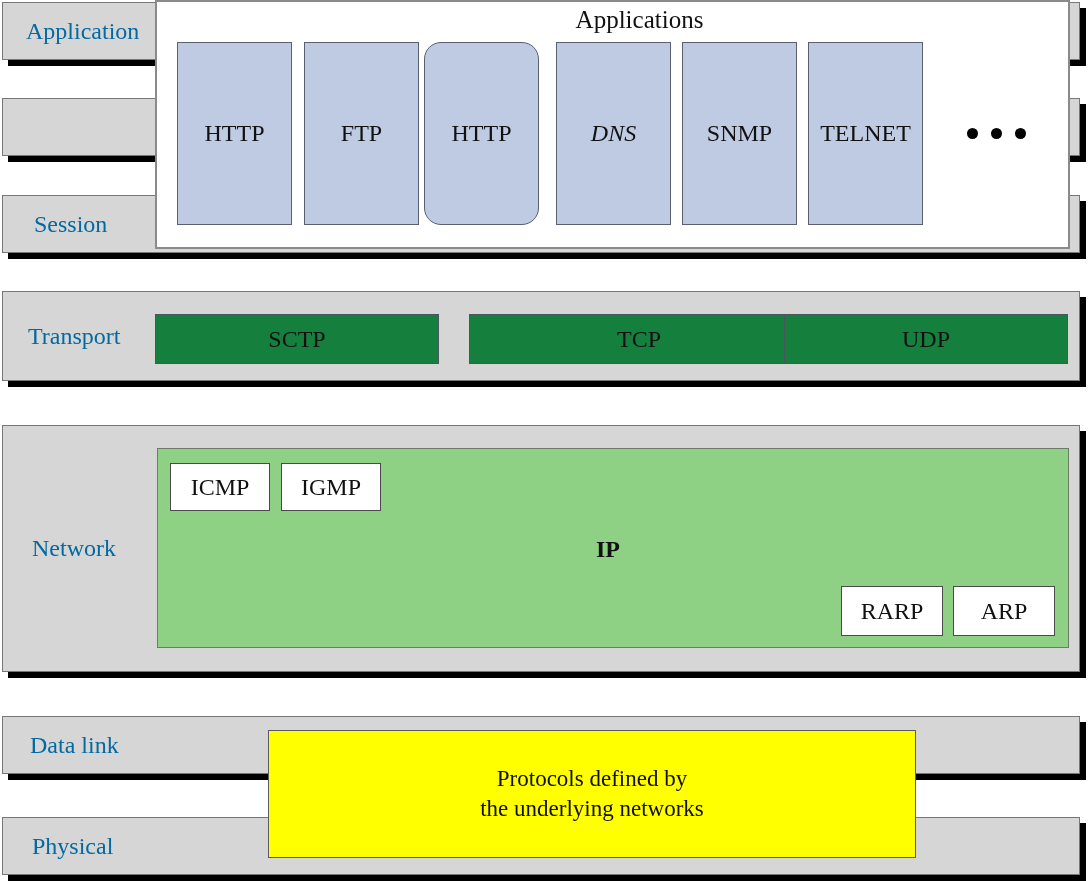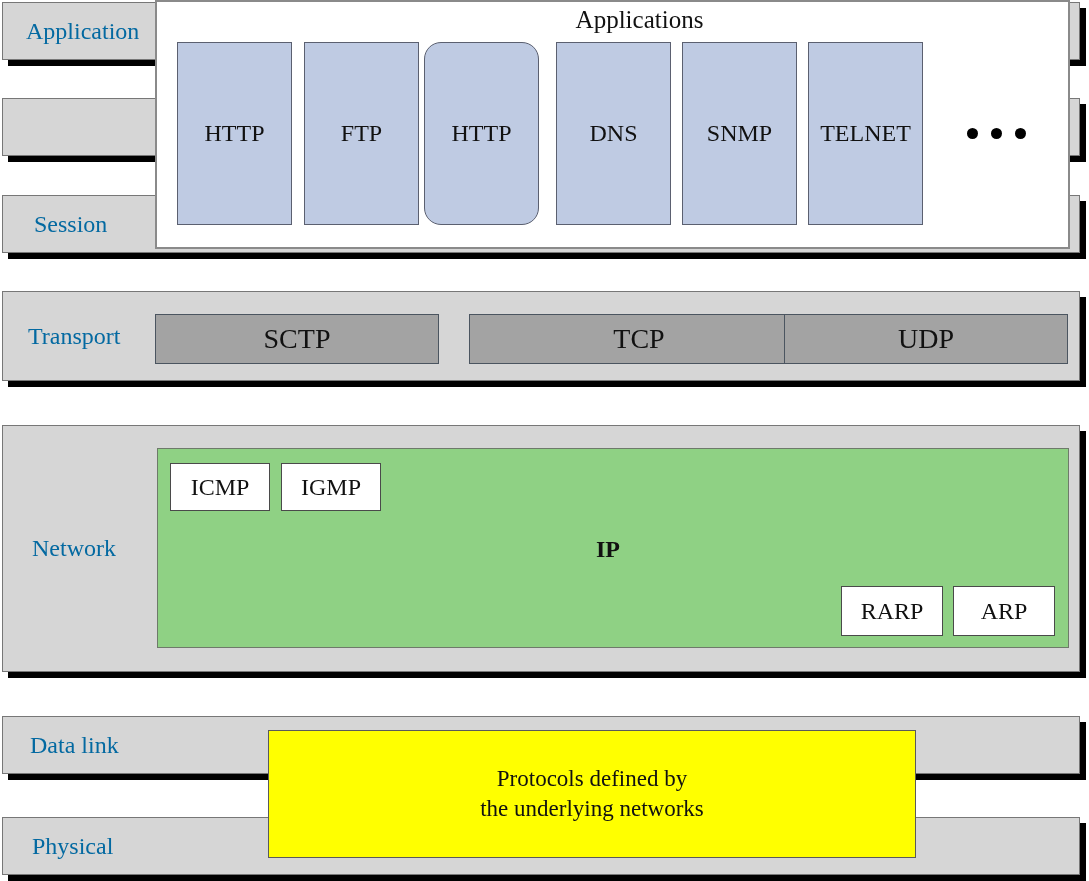--- a/index.html
+++ b/index.html
@@ -83,26 +83,26 @@
     width: 11px;
     height: 11px;
     background: #000000;
     border-radius: 50%;
   }
 
   
   .tp-box {
     position: absolute;
     box-sizing: border-box;
-    background: #a3a3a3;
+    background: #15803d;
     border: 1px solid #4b5560;
     display: flex;
     align-items: center;
     justify-content: center;
-    font-size: 28px;
+    font-size: 24px;
     color: #111111;
   }
 
   
   .ip-box {
     position: absolute;
     box-sizing: border-box;
     background: #8fd184;
     border: 1px solid #6e7a6a;
   }
@@ -177,21 +177,21 @@
 
     <div class="app-box" style="left:20px;  top:40px; width:115px; height:183px;">
         <span>HTTP</span>
       </div>
     <div class="app-box" style="left:147px; top:40px; width:115px; height:183px;">
         <span>FTP</span>
       </div>
     <div class="app-box" style="left:267px; top:40px; width:115px; height:183px;border-radius:17px;">
         <span>HTTP</span>
       </div>
-    <div class="app-box" style="left:399px; top:40px; width:115px; height:183px;">
+    <div class="app-box" style="left:399px; top:40px; width:115px; height:183px;font-style:italic;">
         <span>DNS</span>
       </div>
     <div class="app-box" style="left:525px; top:40px; width:115px; height:183px;">
         <span>SNMP</span>
       </div>
     <div class="app-box" style="left:651px; top:40px; width:115px; height:183px;">
         <span>TELNET</span>
       </div>
 
     <div class="ellipsis-dots" style="left:810px; top:126px;">

